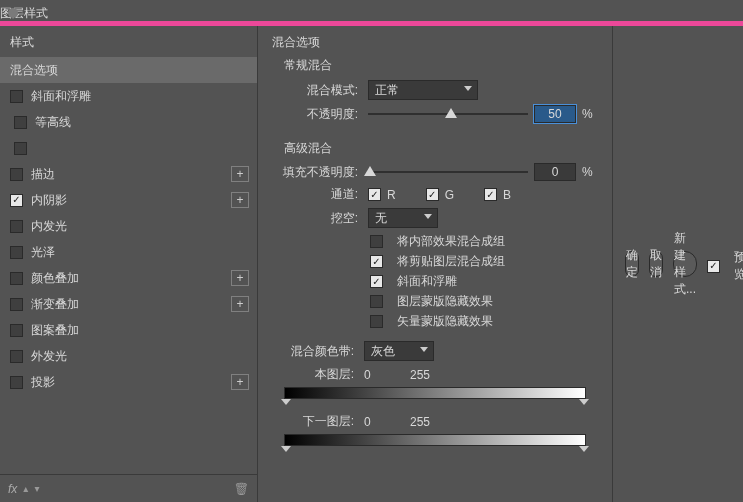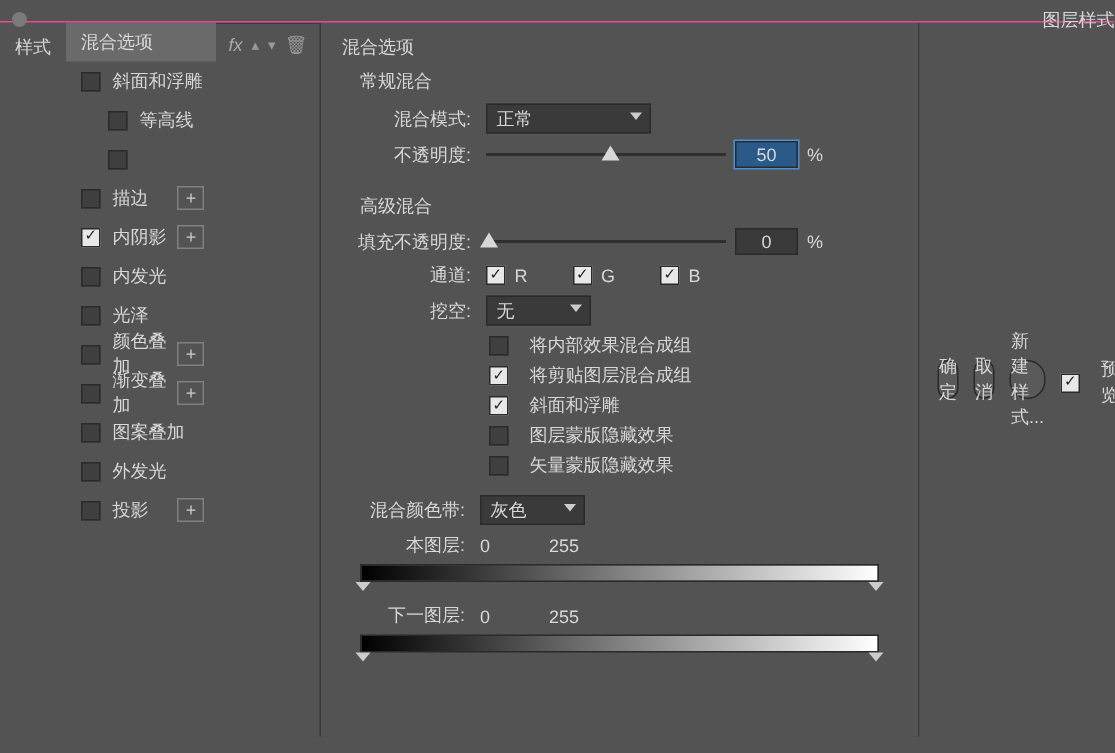--- a/index.html
+++ b/index.html
@@ -1,25 +1,25 @@
 <!DOCTYPE html>
 <html><head>
 <meta charset="utf-8">
 <style>
 *{box-sizing:border-box;margin:0;padding:0;font-family:"Microsoft YaHei",sans-serif;font-size:12px;color:#d8d8d8}
 body{background:#535353;width:743px;height:502px;overflow:hidden}
-.titlebar{height:15px;background:#535353;text-align:right;line-height:26px;font-size:13px;border-bottom:1px solid #ec4899;position:relative}
+.titlebar{height:26px;background:#535353;text-align:left;line-height:26px;font-size:13px;border-bottom:5px solid #ec4899;position:relative}
 .titlebar .dot{position:absolute;left:8px;top:8px;width:10px;height:10px;border-radius:50%;background:#7a7a7a}
 .main{display:flex;height:476px}
-.left{width:214px;background:#535353;border-right:1px solid #3a3a3a;display:flex;}
+.left{width:258px;background:#535353;border-right:1px solid #3a3a3a;display:flex;flex-direction:column}
 .left-head{padding:8px 10px 6px;font-size:12px}
 .style-list{flex:1}
 .row{display:flex;align-items:center;height:26px;padding:0 8px 0 10px;cursor:pointer}
 .row.sel{background:#6a6a6a}
-.row.sub{padding-left:28px}
+.row.sub{padding-left:14px}
 .cb{width:13px;height:13px;border:1px solid #2a2a2a;background:#3f3f3f;margin-right:8px;display:flex;align-items:center;justify-content:center;flex-shrink:0}
 .cb.on{background:#e8e8e8}
 .cb.on::after{content:"✓";color:#222;font-size:10px;line-height:1}
 .row .lbl{flex:1}
 .plus{width:18px;height:16px;border:1px solid #808080;display:flex;align-items:center;justify-content:center;color:#ccc;font-size:12px}
 .left-foot{height:28px;border-top:1px solid #3a3a3a;display:flex;align-items:center;padding:2px 8px;gap:6px}
 .fxicon{font-style:italic;color:#aaa}
 .arrws{color:#999;font-size:10px}
 .trash{margin-left:auto;color:#999}
 .center{flex:1;padding:6px 14px 10px;background:#535353;border-right:1px solid #3a3a3a}

